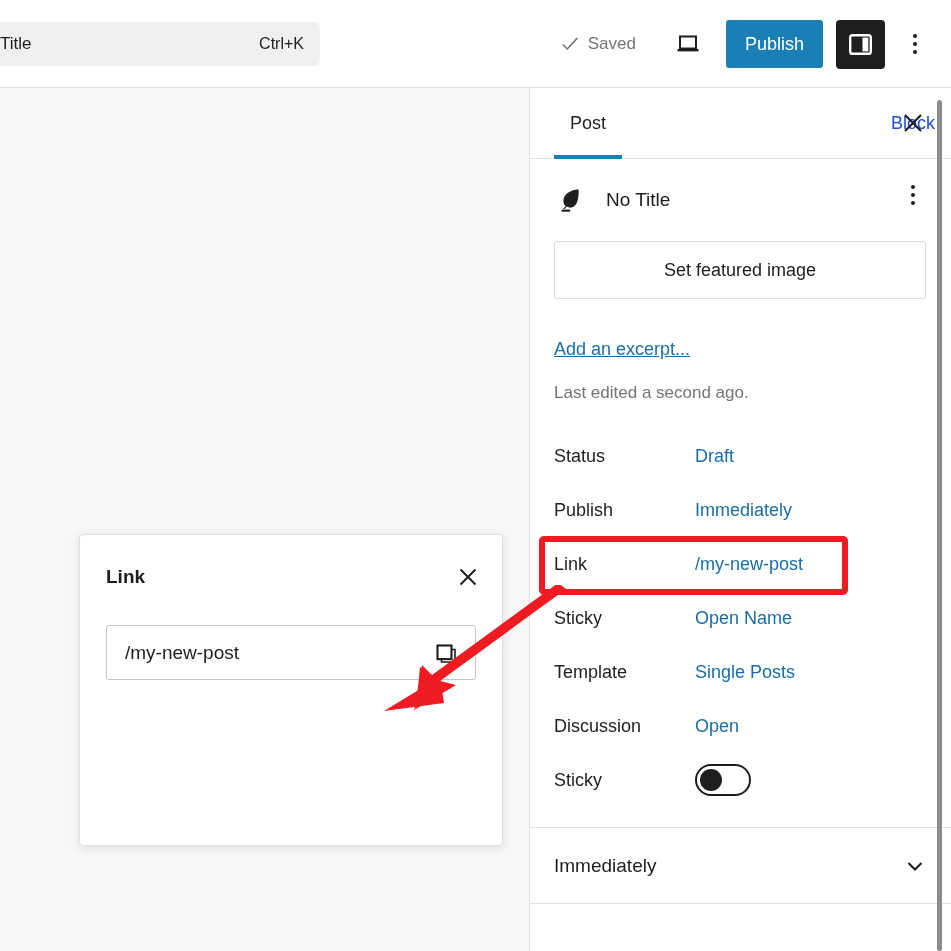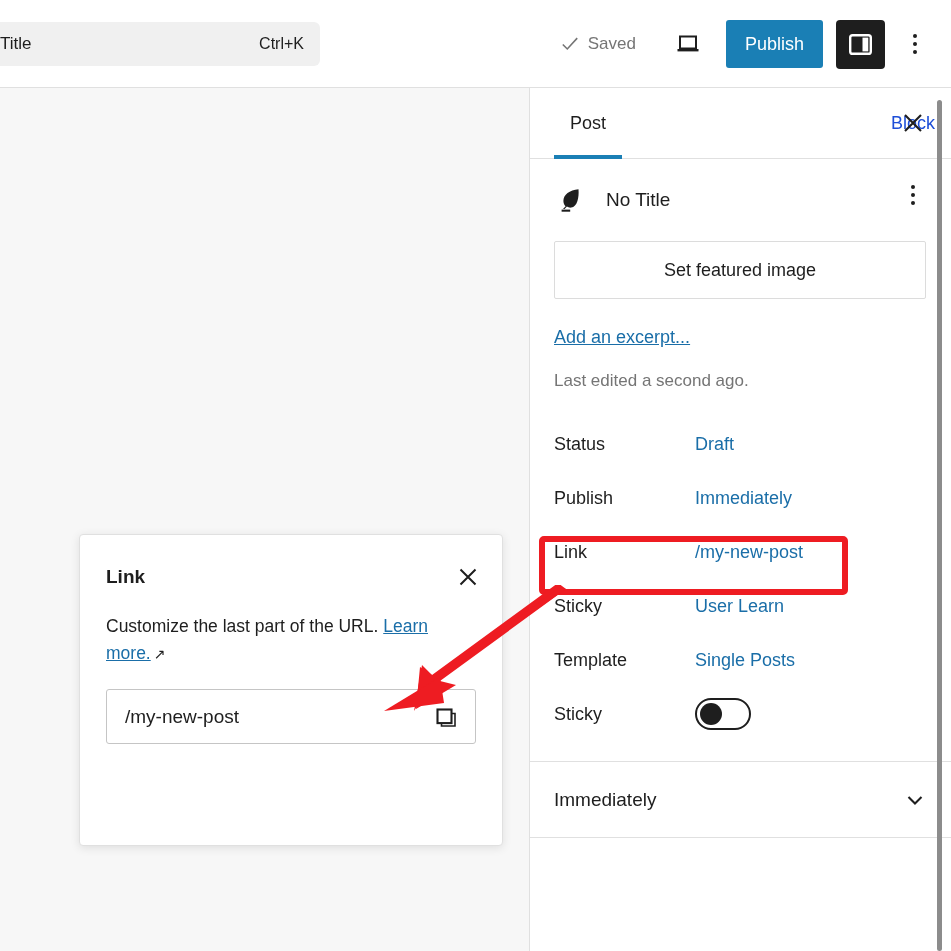--- a/index.html
+++ b/index.html
@@ -220,21 +220,21 @@
     display: flex;
     align-items: center;
     justify-content: center;
     background: transparent;
     border: none;
     padding: 0;
   }
 
   .featured-btn {
     display: block;
-    margin: 14px 24px 0 24px;
+    margin: 14px 24px 12px 24px;
     width: 372px;
     height: 58px;
     background: #ffffff;
     border: 1px solid #dcdcdc;
     border-radius: 2px;
     font-size: 18px;
     color: #1e1e1e;
     font-family: "Liberation Sans", sans-serif;
   }
 
@@ -543,28 +543,32 @@
         <button class="meta-value">Immediately</button>
       </div>
 
       <div class="meta-row highlighted">
         <span class="meta-label">Link</span>
         <button class="meta-value">/my-new-post</button>
       </div>
 
       <div class="meta-row">
         <span class="meta-label">Sticky</span>
-        <button class="meta-value">User Learn</button>
+        <button class="meta-value">Open Name</button>
       </div>
 
       <div class="meta-row">
         <span class="meta-label">Template</span>
         <button class="meta-value">Single Posts</button>
       </div>
 
+      <div class="meta-row">
+        <span class="meta-label">Discussion</span>
+        <button class="meta-value">Open</button>
+      </div>
 
       <div class="meta-row">
         <span class="meta-label">Sticky</span>
         <button class="toggle">
           <span class="toggle-knob"></span>
         </button>
       </div>
 
     </div>
 
@@ -585,24 +589,20 @@
 
     <div class="popover-header">
       <span class="popover-title">Link</span>
       <button class="popover-close">
         <svg width="24" height="24" viewBox="0 0 24 24">
           <path d="M4.5 4.5 L19.5 19.5 M19.5 4.5 L4.5 19.5" stroke="#1e1e1e" stroke-width="2" fill="none"></path>
         </svg>
       </button>
     </div>
 
-    <div class="popover-help">
-      <span>Customize the last part of the URL.</span>
-      <a>Learn more.</a><span class="ext-arrow">↗</span>
-    </div>
 
     <div class="slug-field">
       <input class="slug-input" type="text" value="/my-new-post" style="">
       <button class="copy-btn">
         <svg width="26" height="26" viewBox="0 0 26 26">
           <path d="M8.5 9.5 L22 9.5 L22 22 L8.5 22 Z" fill="none" stroke="#1e1e1e" stroke-width="1.6"></path>
           <rect x="4.5" y="5.5" width="14" height="13.6" fill="#ffffff" stroke="#1e1e1e" stroke-width="2.1"></rect>
         </svg>
       </button>
     </div>

